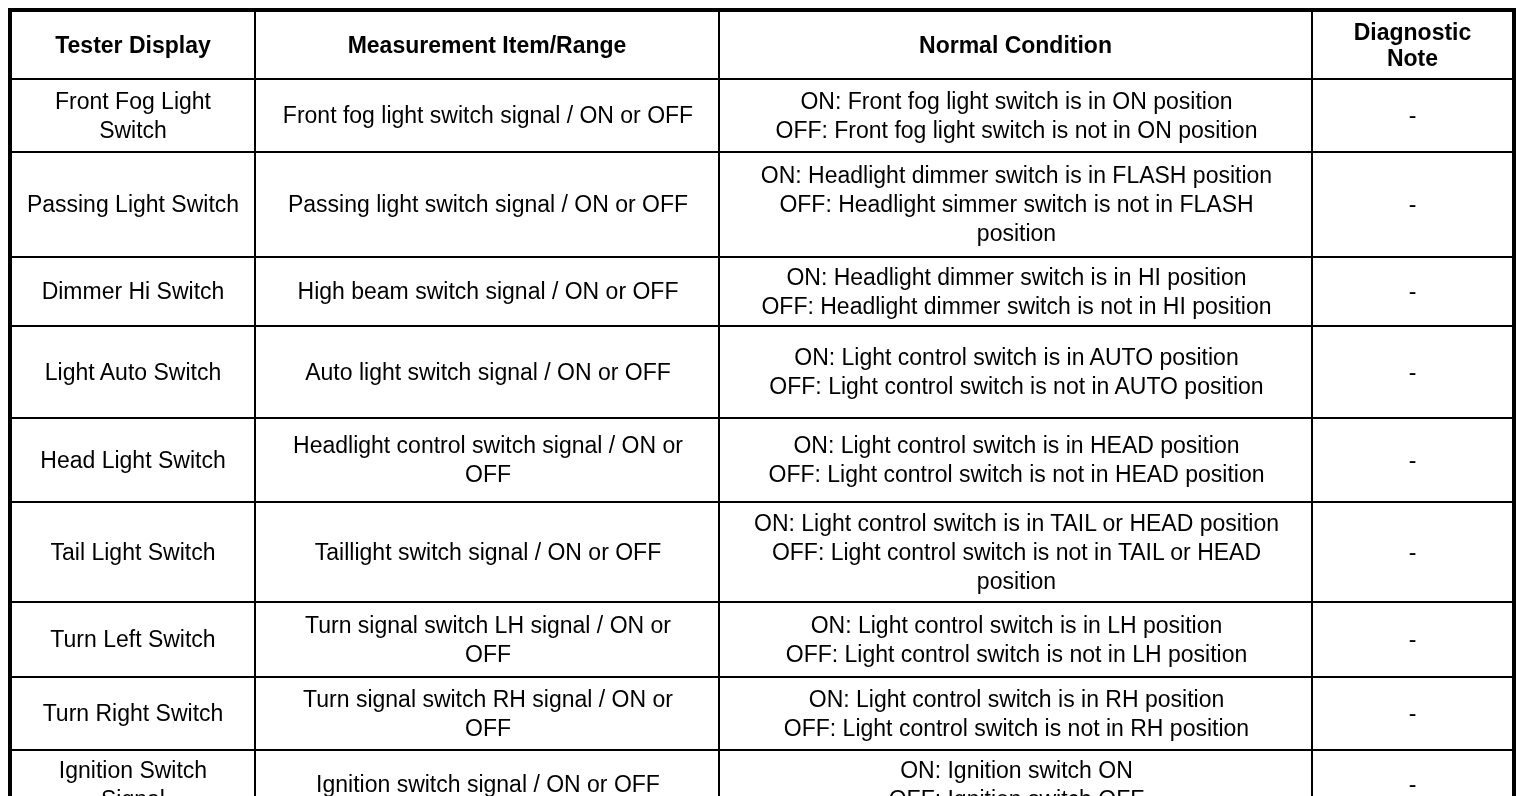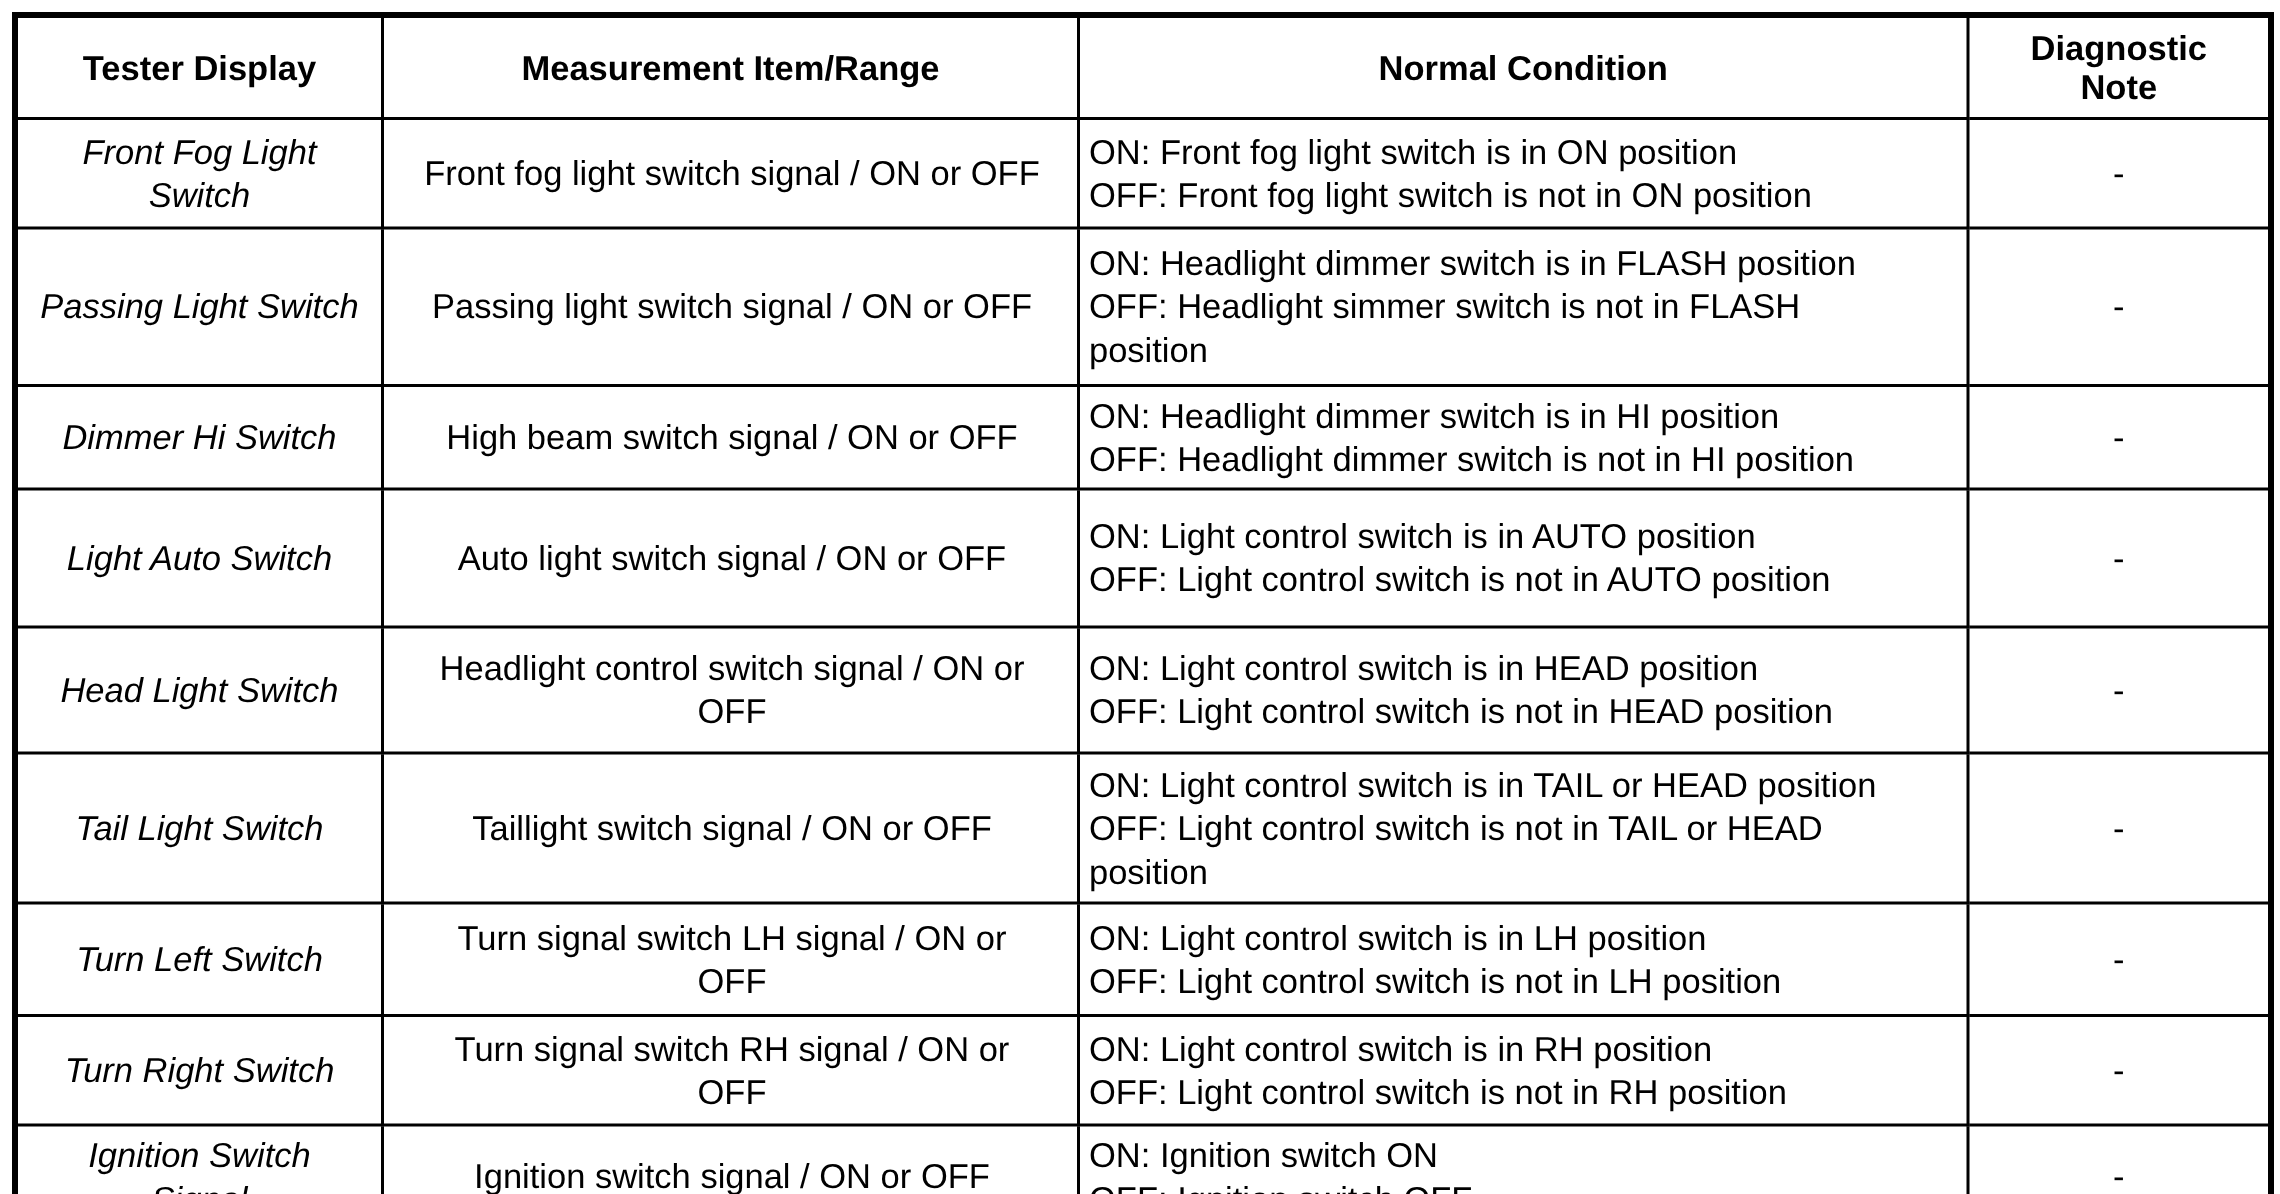--- a/index.html
+++ b/index.html
@@ -30,23 +30,23 @@
     font-weight: bold;
     text-align: center;
     line-height: 26px;
     padding: 2px 4px;
   }
   col.c1 { width: 245px; }
   col.c2 { width: 464px; }
   col.c3 { width: 593px; }
   col.c4 { width: 202px; }
 
-  td.tester   { text-align: center; padding: 2px 8px; font-style: italic; }
+  td.tester   { text-align: center; padding: 2px 8px; }
   td.measure  { text-align: center;   padding: 2px 4px 2px 6px; }
-  td.normal   { text-align: left;   padding: 2px 4px 2px 6px; }
+  td.normal   { text-align: center;   padding: 2px 4px 2px 6px; }
   td.note     { text-align: center; padding: 2px 4px; }
 
   thead tr            { height: 69px; }
   tbody tr:nth-child(1) { height: 73px; }
   tbody tr:nth-child(2) { height: 105px; }
   tbody tr:nth-child(3) { height: 69px; margin-top: 24px; }
   tbody tr:nth-child(4) { height: 92px; }
   tbody tr:nth-child(5) { height: 84px; }
   tbody tr:nth-child(6) { height: 100px; }
   tbody tr:nth-child(7) { height: 75px; margin-top: 28px; }

